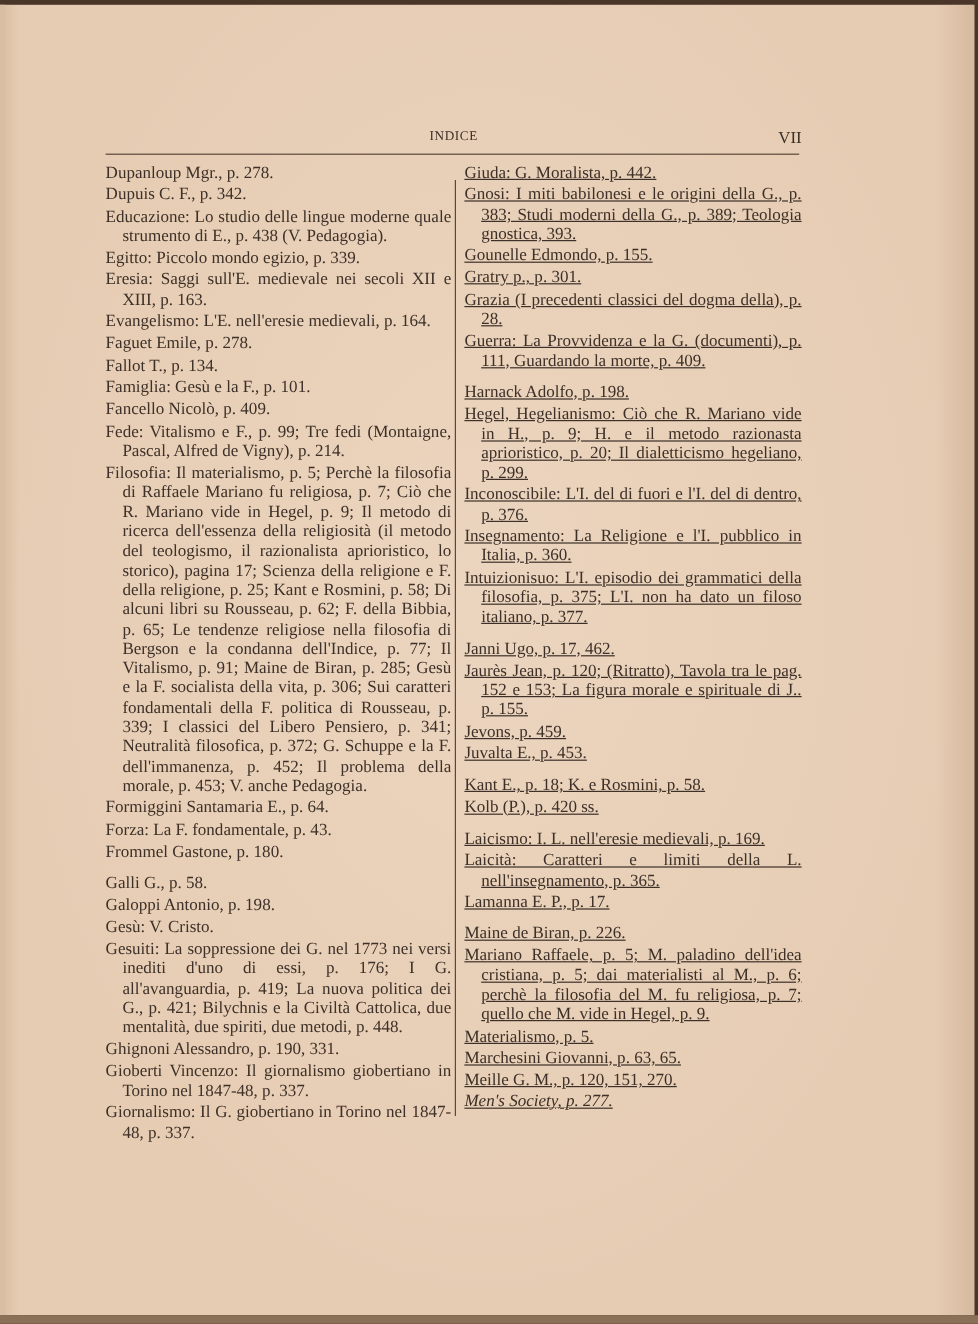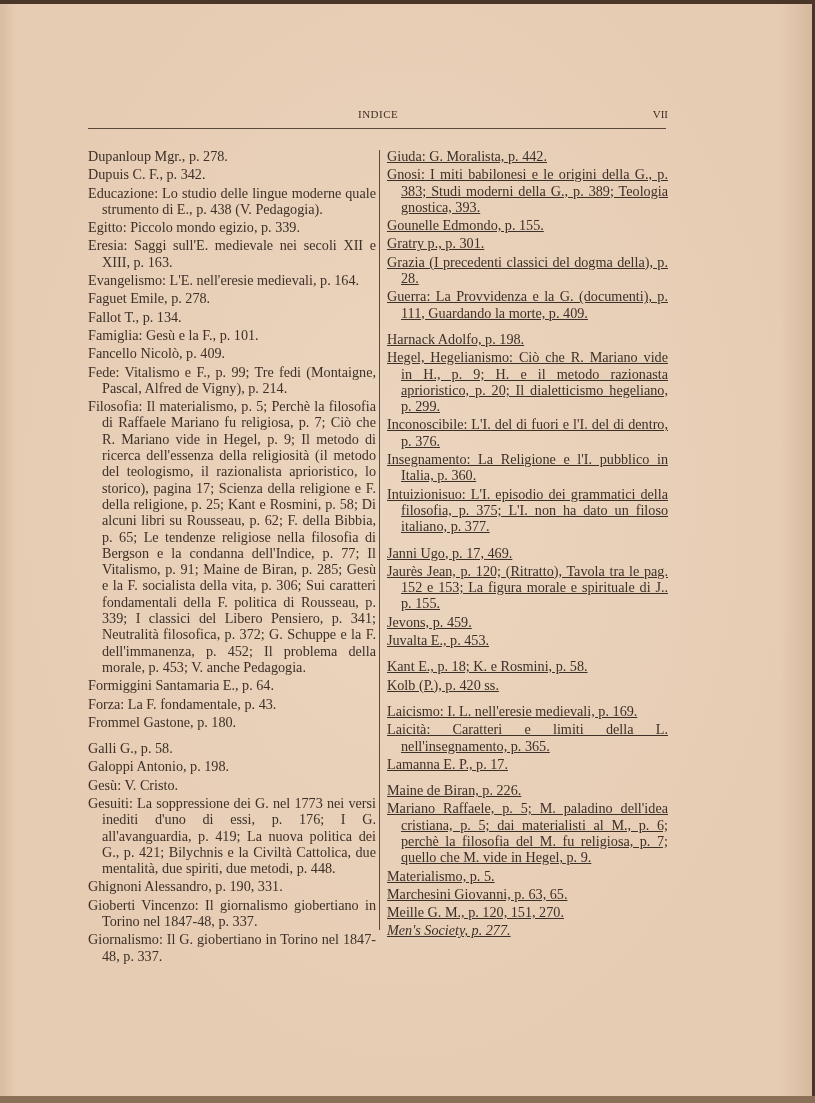--- a/index.html
+++ b/index.html
@@ -51,34 +51,34 @@
       left: 270px;
       top: 0;
       font-size: 11px;
       letter-spacing: 0.5px;
       color: #3d3028;
     }
     .page-number {
       position: absolute;
       right: 0;
       top: 0;
-      font-size: 11px;
+      font-size: 14px;
       color: #3d3028;
     }
     .head-rule {
       position: absolute;
       left: 88px;
       top: 124px;
       width: 578px;
       height: 1px;
       background: #5a483a;
     }
     .column {
       position: absolute;
-      top: 144px;
+      top: 132px;
       font-size: 14.2px;
       line-height: 16.3px;
     }
     .col-left {
       left: 88px;
       width: 288px;
     }
     .col-right {
       left: 387px;
       width: 281px;
@@ -144,21 +144,21 @@
     <p class="entry">Gnosi: I miti babilonesi e le origini della G., p. 383; Studi moderni della G., p. 389; Teologia gnostica, 393.</p>
     <p class="entry">Gounelle Edmondo, p. 155.</p>
     <p class="entry">Gratry p., p. 301.</p>
     <p class="entry">Grazia (I precedenti classici del dogma della), p. 28.</p>
     <p class="entry">Guerra: La Provvidenza e la G. (documenti), p. 111, Guardando la morte, p. 409.</p>
     <p class="entry gap">Harnack Adolfo, p. 198.</p>
     <p class="entry">Hegel, Hegelianismo: Ciò che R. Mariano vide in H., p. 9; H. e il metodo razionasta aprioristico, p. 20; Il dialetticismo hegeliano, p. 299.</p>
     <p class="entry">Inconoscibile: L'I. del di fuori e l'I. del di dentro, p. 376.</p>
     <p class="entry">Insegnamento: La Religione e l'I. pubblico in Italia, p. 360.</p>
     <p class="entry">Intuizionisuo: L'I. episodio dei grammatici della filosofia, p. 375; L'I. non ha dato un filoso italiano, p. 377.</p>
-    <p class="entry gap">Janni Ugo, p. 17, 469.</p>
+    <p class="entry gap">Janni Ugo, p. 17, 462.</p>
     <p class="entry">Jaurès Jean, p. 120; (Ritratto), Tavola tra le pag. 152 e 153; La figura morale e spirituale di J.. p. 155.</p>
     <p class="entry">Jevons, p. 459.</p>
     <p class="entry">Juvalta E., p. 453.</p>
     <p class="entry gap">Kant E., p. 18; K. e Rosmini, p. 58.</p>
     <p class="entry">Kolb (P.), p. 420 ss.</p>
     <p class="entry gap">Laicismo: I. L. nell'eresie medievali, p. 169.</p>
     <p class="entry">Laicità: Caratteri e limiti della L. nell'insegnamento, p. 365.</p>
     <p class="entry">Lamanna E. P., p. 17.</p>
     <p class="entry gap">Maine de Biran, p. 226.</p>
     <p class="entry">Mariano Raffaele, p. 5; M. paladino dell'idea cristiana, p. 5; dai materialisti al M., p. 6; perchè la filosofia del M. fu religiosa, p. 7; quello che M. vide in Hegel, p. 9.</p>

